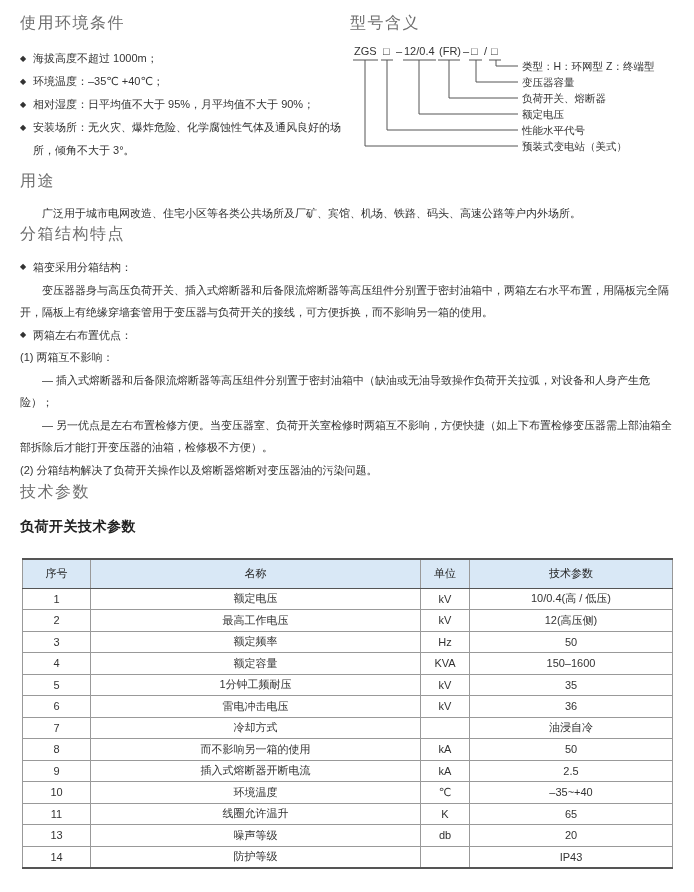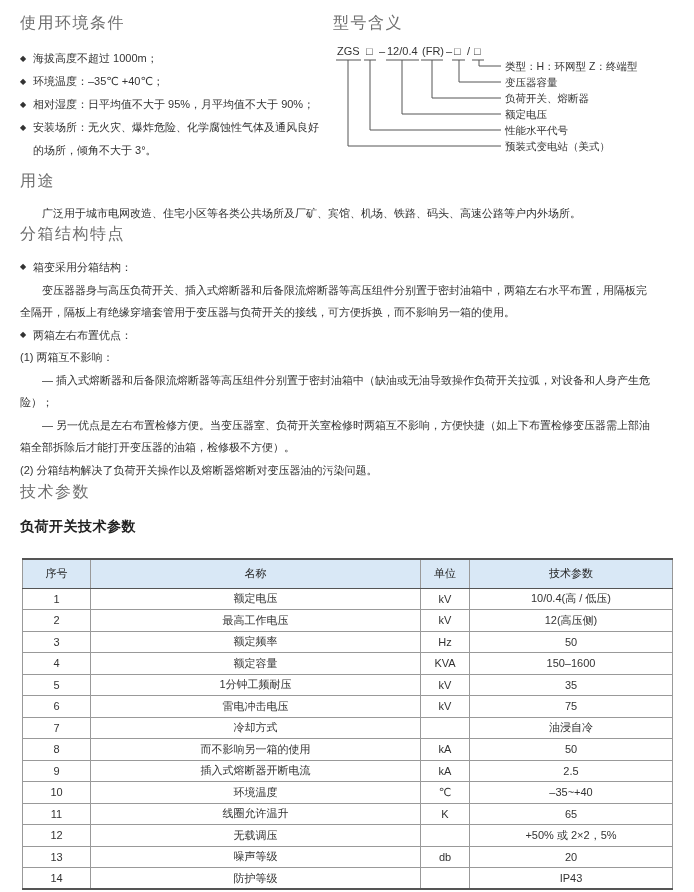--- a/index.html
+++ b/index.html
@@ -4,21 +4,21 @@
 <style>
   * { box-sizing: border-box; }
   html,body { margin:0; padding:0; }
   body {
     width:694px; height:892px;
     background:#ffffff;
     font-family:"Liberation Sans","DejaVu Sans",sans-serif;
     color:#333333;
     overflow:hidden;
   }
-  .page { width:694px; height:636px; padding:12px 37px 14px 20px; position:relative; }
+  .page { width:694px; height:636px; padding:12px 20px 14px 20px; position:relative; }
 
   h2.section-title {
     font-size:16px; font-weight:400; color:#6f6f6f;
     margin:0; letter-spacing:1.5px; line-height:22px;
   }
 
   
   .top-row { display:flex; align-items:flex-start; min-height:158px; }
   .col-env { flex:1 1 auto; padding-right:8px; }
   .col-model { width:324px; flex:0 0 324px; }
@@ -205,21 +205,21 @@
         <tr>
             <td>5</td>
             <td class="c-name">1分钟工频耐压</td>
             <td>kV</td>
             <td>35</td>
           </tr>
         <tr>
             <td>6</td>
             <td class="c-name">雷电冲击电压</td>
             <td>kV</td>
-            <td>75</td>
+            <td>36</td>
           </tr>
         <tr>
             <td>7</td>
             <td class="c-name">冷却方式</td>
             <td></td>
             <td>油浸自冷</td>
           </tr>
         <tr>
             <td>8</td>
             <td class="c-name">而不影响另一箱的使用</td>
@@ -238,26 +238,20 @@
             <td>℃</td>
             <td>–35~+40</td>
           </tr>
         <tr>
             <td>11</td>
             <td class="c-name">线圈允许温升</td>
             <td>K</td>
             <td>65</td>
           </tr>
         <tr>
-            <td>12</td>
-            <td class="c-name">无载调压</td>
-            <td></td>
-            <td>+50% 或 2×2，5%</td>
-          </tr>
-        <tr>
             <td>13</td>
             <td class="c-name">噪声等级</td>
             <td>db</td>
             <td>20</td>
           </tr>
         <tr>
             <td>14</td>
             <td class="c-name">防护等级</td>
             <td></td>
             <td>IP43</td>

